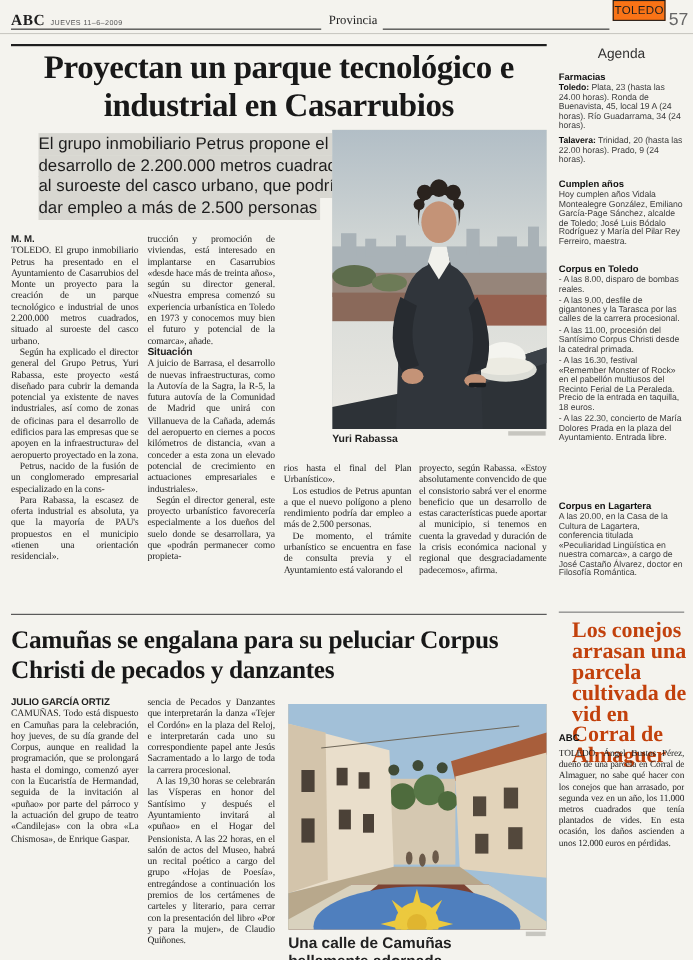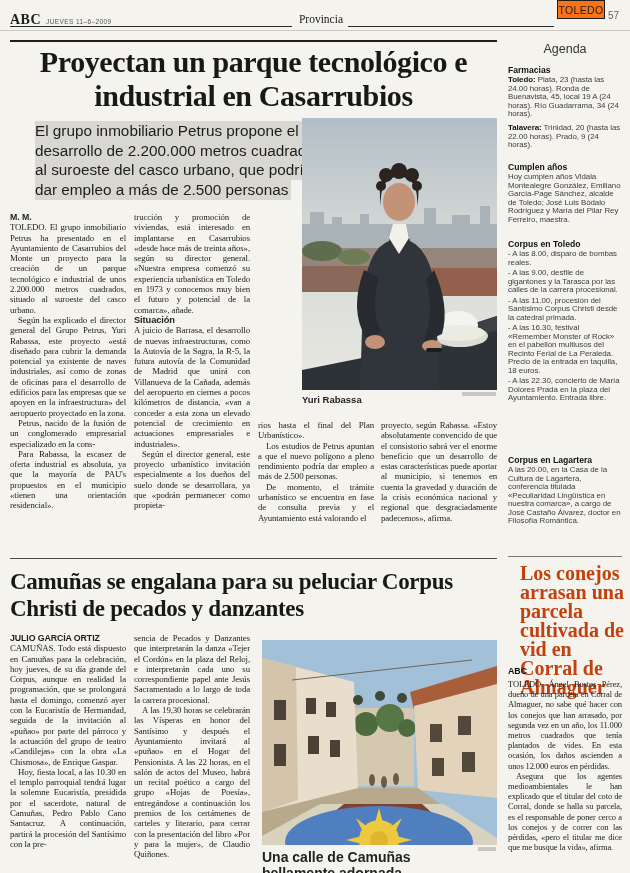--- a/index.html
+++ b/index.html
@@ -12,21 +12,21 @@
   .abs{position:absolute;}
   
   #brand{left:10px;top:12px;font-family:"Liberation Serif",serif;font-weight:700;font-size:14px;letter-spacing:.5px;}
   #hdr-date{left:46px;top:18px;font-family:"Liberation Sans",sans-serif;font-size:6.5px;color:#555;letter-spacing:.4px;}
   #hdr-rule-l{left:10px;top:26px;width:282px;height:1px;background:#2a2a2a;}
   #hdr-rule-r{left:348px;top:26px;width:206px;height:1px;background:#2a2a2a;}
   #hdr-section{left:296px;top:13px;width:50px;text-align:center;font-size:11.5px;color:#222;}
   #edition-box{left:557px;top:0;width:46px;height:17px;border:1.4px solid #1c1c1c;
     display:flex;align-items:center;justify-content:center;background:#f97316;
     font-family:"Liberation Sans",sans-serif;font-weight:400;font-size:10.5px;letter-spacing:.3px;}
-  #page-num{left:608px;top:10px;font-family:"Liberation Sans",sans-serif;font-size:10px;color:#666;}
+  #page-num{left:608px;top:10px;font-family:"Liberation Sans",sans-serif;font-size:16px;color:#666;}
   #hdr-bottom-rule{left:0;top:30px;width:630px;height:1px;background:#c9c8c2;}
   
   #main-top-rule{left:10px;top:40px;width:487px;height:2px;background:#1e1e1e;}
   #main-headline{left:10px;top:45px;width:487px;
     font-size:30px;line-height:34px;font-weight:700;letter-spacing:-.4px;color:#181818;text-align:center;}
   #main-subhead{left:10px;top:121px;width:294px;
     font-family:"Liberation Sans",sans-serif;font-size:15.3px;line-height:19.5px;color:#1d1d1d;padding-left:25px;}
   #main-subhead span{background:#d8d7d1;padding:1px 3px 2px 0;
     -webkit-box-decoration-break:clone;box-decoration-break:clone;}
   .bodycol{width:116px;font-size:8.8px;line-height:10.3px;text-align:justify;letter-spacing:-.1px;overflow:hidden;}
@@ -100,21 +100,21 @@
   <p>TOLEDO. El grupo inmobiliario Petrus ha presentado en el Ayuntamiento de Casarrubios del Monte un proyecto para la creación de un parque tecnológico e industrial de unos 2.200.000 metros cuadrados, situado al suroeste del casco urbano.</p>
   <p class="ind">Según ha explicado el director general del Grupo Petrus, Yuri Rabassa, este proyecto «está diseñado para cubrir la demanda potencial ya existente de naves industriales, así como de zonas de oficinas para el desarrollo de edificios para las empresas que se apoyen en la infraestructura» del aeropuerto proyectado en la zona.</p>
   <p class="ind">Petrus, nacido de la fusión de un conglomerado empresarial especializado en la cons-</p>
   <p class="ind">Para Rabassa, la escasez de oferta industrial es absoluta, ya que la mayoría de PAU's propuestos en el municipio «tienen una orientación residencial».</p>
 </div>
 
 <div class="abs bodycol" id="mcol2">
   <p>trucción y promoción de viviendas, está interesado en implantarse en Casarrubios «desde hace más de treinta años», según su director general. «Nuestra empresa comenzó su experiencia urbanística en Toledo en 1973 y conocemos muy bien el futuro y potencial de la comarca», añade.</p>
   <p class="sec-head">Situación</p>
   <p>A juicio de Barrasa, el desarrollo de nuevas infraestructuras, como la Autovía de la Sagra, la R-5, la futura autovía de la Comunidad de Madrid que unirá con Villanueva de la Cañada, además del aeropuerto en ciernes a pocos kilómetros de distancia, «van a conceder a esta zona un elevado potencial de crecimiento en actuaciones empresariales e industriales».</p>
-  <p class="ind">Según el director general, este proyecto urbanístico invitación especialmente a los dueños del suelo donde se desarrollara, ya que «podrán permanecer como propieta-</p>
+  <p class="ind">Según el director general, este proyecto urbanístico favorecería especialmente a los dueños del suelo donde se desarrollara, ya que «podrán permanecer como propieta-</p>
 </div>
 
 <div class="abs bodycol" id="mcol3">
   <p>rios hasta el final del Plan Urbanístico».</p>
   <p class="ind">Los estudios de Petrus apuntan a que el nuevo polígono a pleno rendimiento podría dar empleo a más de 2.500 personas.</p>
   <p class="ind">De momento, el trámite urbanístico se encuentra en fase de consulta previa y el Ayuntamiento está valorando el</p>
 </div>
 
 <div class="abs bodycol" id="mcol4">
   <p>proyecto, según Rabassa. «Estoy absolutamente convencido de que el consistorio sabrá ver el enorme beneficio que un desarrollo de estas características puede aportar al municipio, si tenemos en cuenta la gravedad y duración de la crisis económica nacional y regional que desgraciadamente padecemos», afirma.</p>
@@ -168,21 +168,20 @@
 <div class="abs" id="rabassa-caption">Yuri Rabassa</div>
 <div class="abs credit-mark" id="rabassa-credit"></div>
 
 <div class="abs" id="mid-rule"></div>
 
 <h2 class="abs" id="cam-headline" style="margin:0">Camuñas se engalana para su peluciar Corpus Christi de pecados y danzantes</h2>
 
 <div class="abs bodycol" id="ccol1">
   <p class="byline">JULIO GARCÍA ORTIZ</p>
   <p>CAMUÑAS. Todo está dispuesto en Camuñas para la celebración, hoy jueves, de su día grande del Corpus, aunque en realidad la programación, que se prolongará hasta el domingo, comenzó ayer con la Eucaristía de Hermandad, seguida de la invitación al «puñao» por parte del párroco y la actuación del grupo de teatro «Candilejas» con la obra «La Chismosa», de Enrique Gaspar.</p>
-  <p class="ind">Hoy, fiesta local, a las 10.30 en el templo parroquial tendrá lugar la solemne Eucaristía, presidida por el sacerdote, natural de Camuñas, Pedro Pablo Cano Santacruz. A continuación, partirá la procesión del Santísimo con la pre-</p>
 </div>
 <div class="abs bodycol" id="ccol2">
   <p>sencia de Pecados y Danzantes que interpretarán la danza «Tejer el Cordón» en la plaza del Reloj, e interpretarán cada uno su correspondiente papel ante Jesús Sacramentado a lo largo de toda la carrera procesional.</p>
   <p class="ind">A las 19,30 horas se celebrarán las Vísperas en honor del Santísimo y después el Ayuntamiento invitará al «puñao» en el Hogar del Pensionista. A las 22 horas, en el salón de actos del Museo, habrá un recital poético a cargo del grupo «Hojas de Poesía», entregándose a continuación los premios de los certámenes de carteles y literario, para cerrar con la presentación del libro «Por y para la mujer», de Claudio Quiñones.</p>
 </div>
 
 <div class="abs" id="camunas-photo">
   <svg width="235" height="205" viewBox="0 0 235 205" xmlns="http://www.w3.org/2000/svg">
     <rect width="235" height="205" fill="#a2c0d8"></rect>
     <rect x="88" y="68" width="64" height="78" fill="#d5c8b1"></rect>
@@ -259,14 +258,13 @@
 </div>
 
 <div class="abs sb ag-head" id="ag-lagartera-h">Corpus en Lagartera</div>
 <div class="abs sb ag-text" id="ag-lagartera-t">A las 20.00, en la Casa de la Cultura de Lagartera, conferencia titulada «Peculiaridad Lingüística en nuestra comarca», a cargo de José Castaño Álvarez, doctor en Filosofía Romántica.</div>
 
 <div class="abs" id="sb-rule"></div>
 <h3 class="abs" id="con-headline" style="margin:0">Los conejos arrasan una parcela cultivada de vid en Corral de Almaguer</h3>
 <div class="abs" id="con-byline">ABC</div>
 <div class="abs" id="con-body">
   <p>TOLEDO. Ángel Bustos Pérez, dueño de una parcela en Corral de Almaguer, no sabe qué hacer con los conejos que han arrasado, por segunda vez en un año, los 11.000 metros cuadrados que tenía plantados de vides. En esta ocasión, los daños ascienden a unos 12.000 euros en pérdidas.</p>
-  <p class="ind">Asegura que los agentes medioambientales le han explicado que el titular del coto de Corral, donde se halla su parcela, es el responsable de poner cerco a los conejos y de correr con las pérdidas, «pero el titular me dice que me busque la vida», afirma.</p>
 </div>
 
 </body></html>

